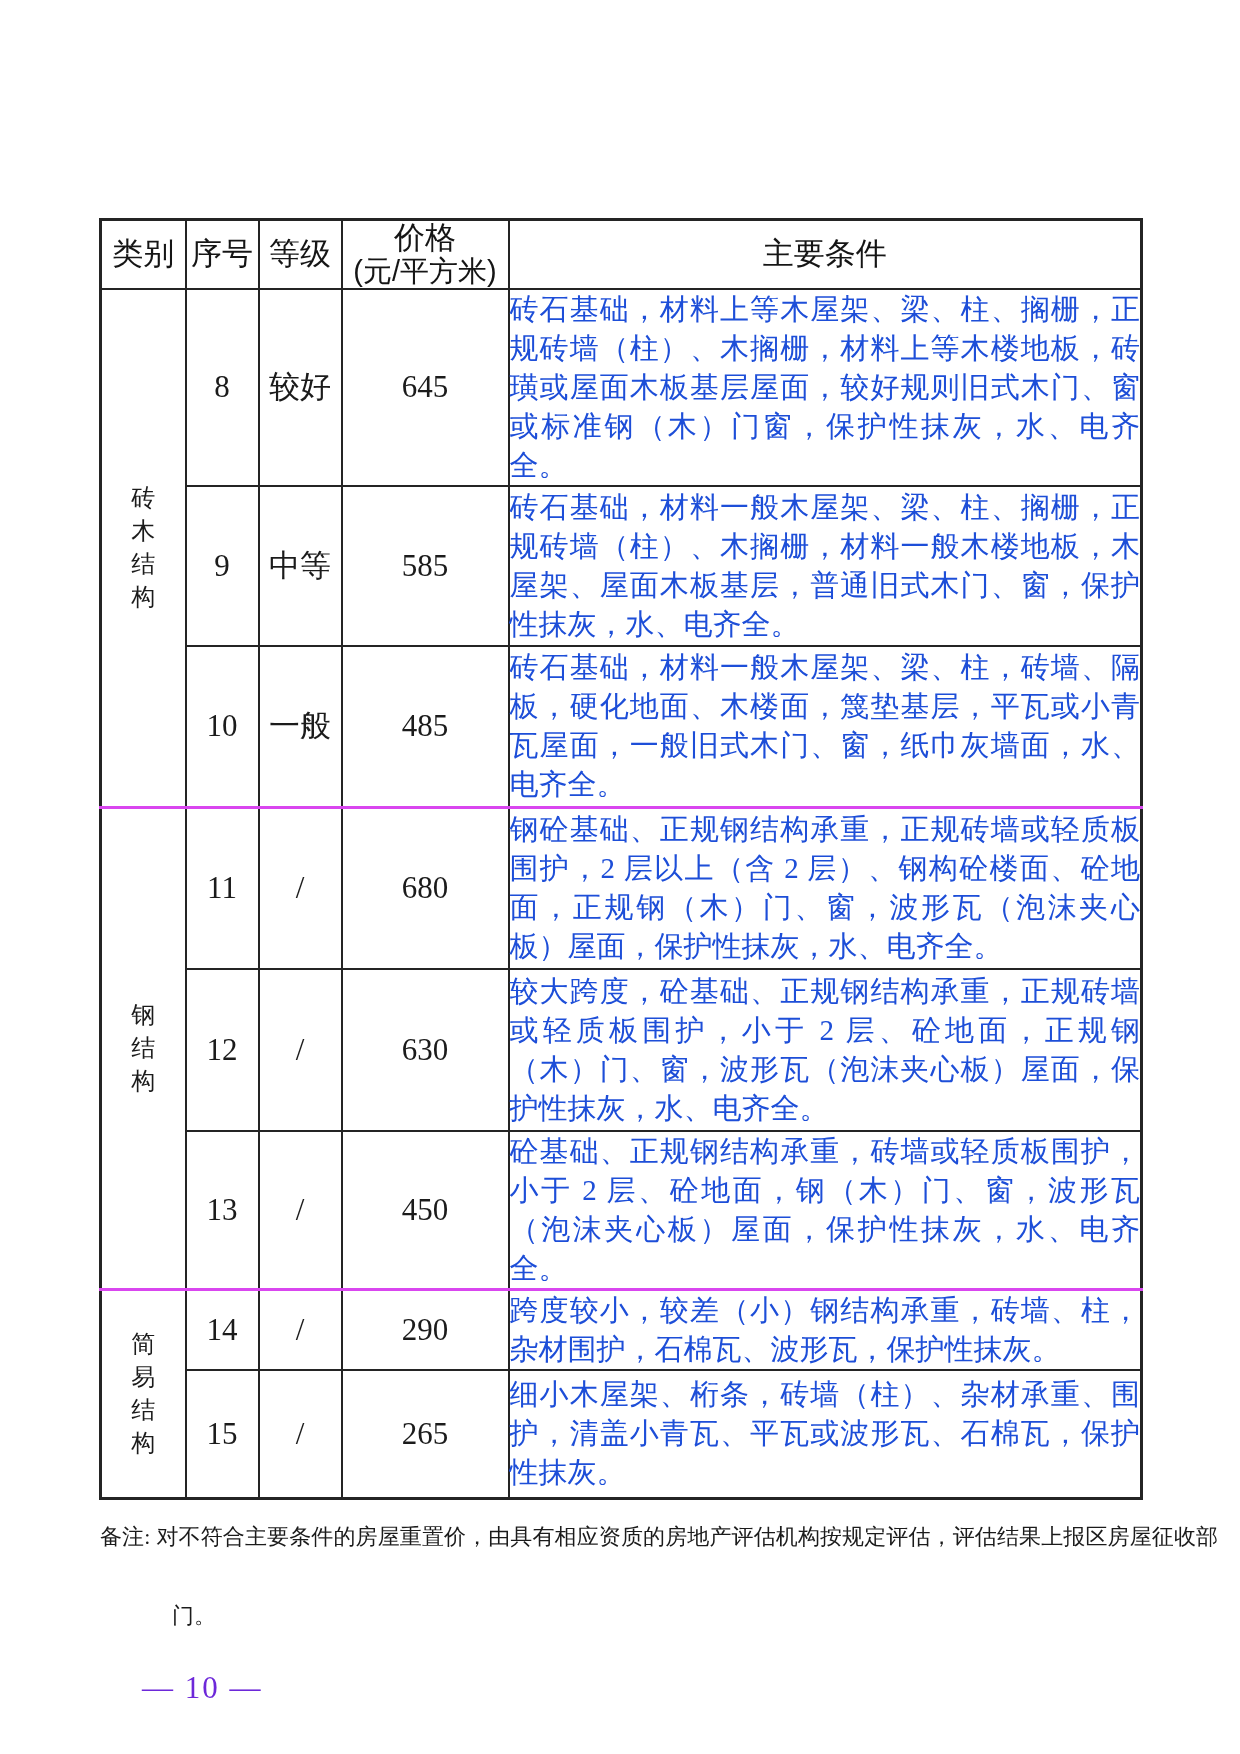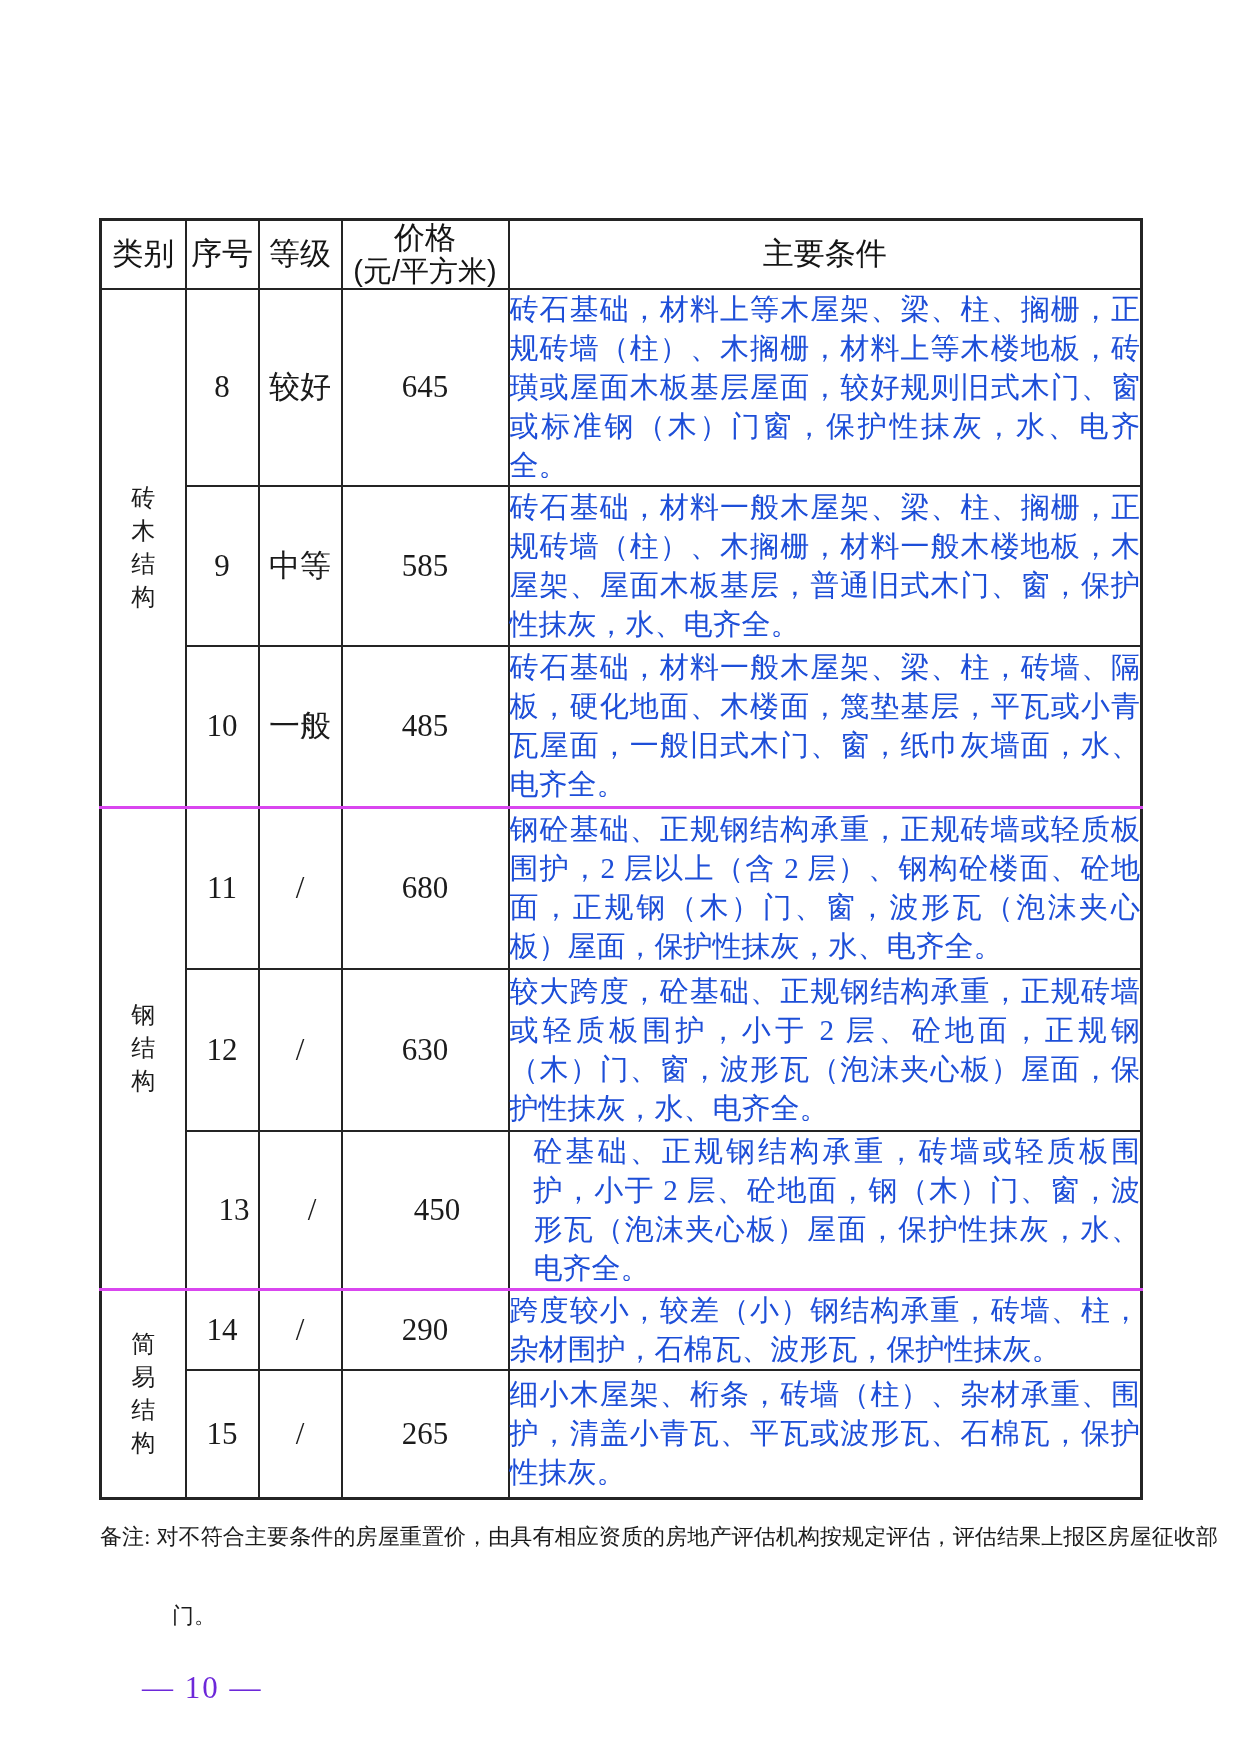--- a/index.html
+++ b/index.html
@@ -60,21 +60,21 @@
     margin:0 auto;
     font-size:24px;
     line-height:33px;
     text-align:center;
     word-break:break-all;
   }
   tr.h187 td{height:187px;}
   tr.h158 td{height:158px;}
   tr.h159 td{height:159px;}
   tr.h160 td{height:160px;}
-  tr.h141 td{height:141px;padding-left:24px;}
+  tr.h141 td{height:141px;}
   tr.h76 td{height:76px;}
   tr.h126 td{height:126px;}
   .note{
     position:absolute;
     left:100px;top:1497px;
     width:1046px;
     font-size:22px;
     line-height:79px;
     text-align:justify;
     text-justify:inter-ideograph;

